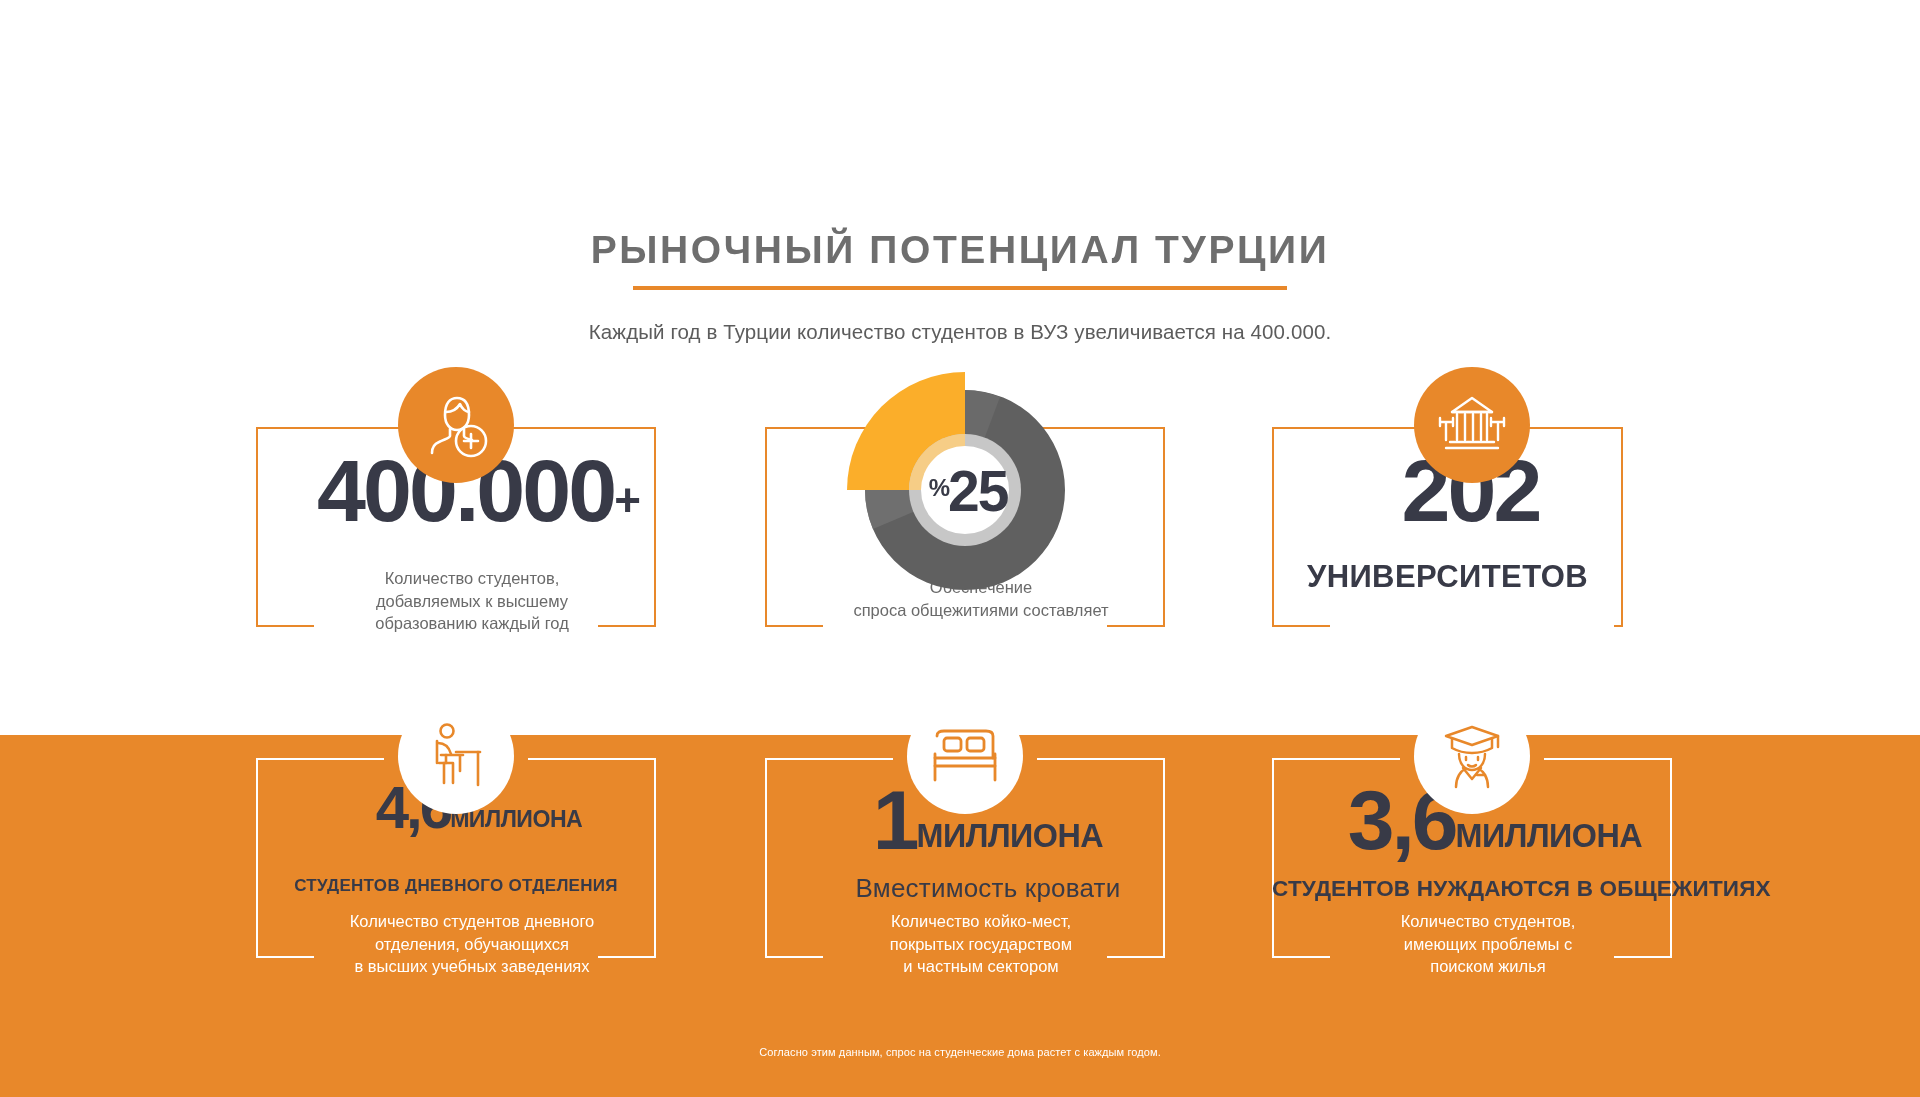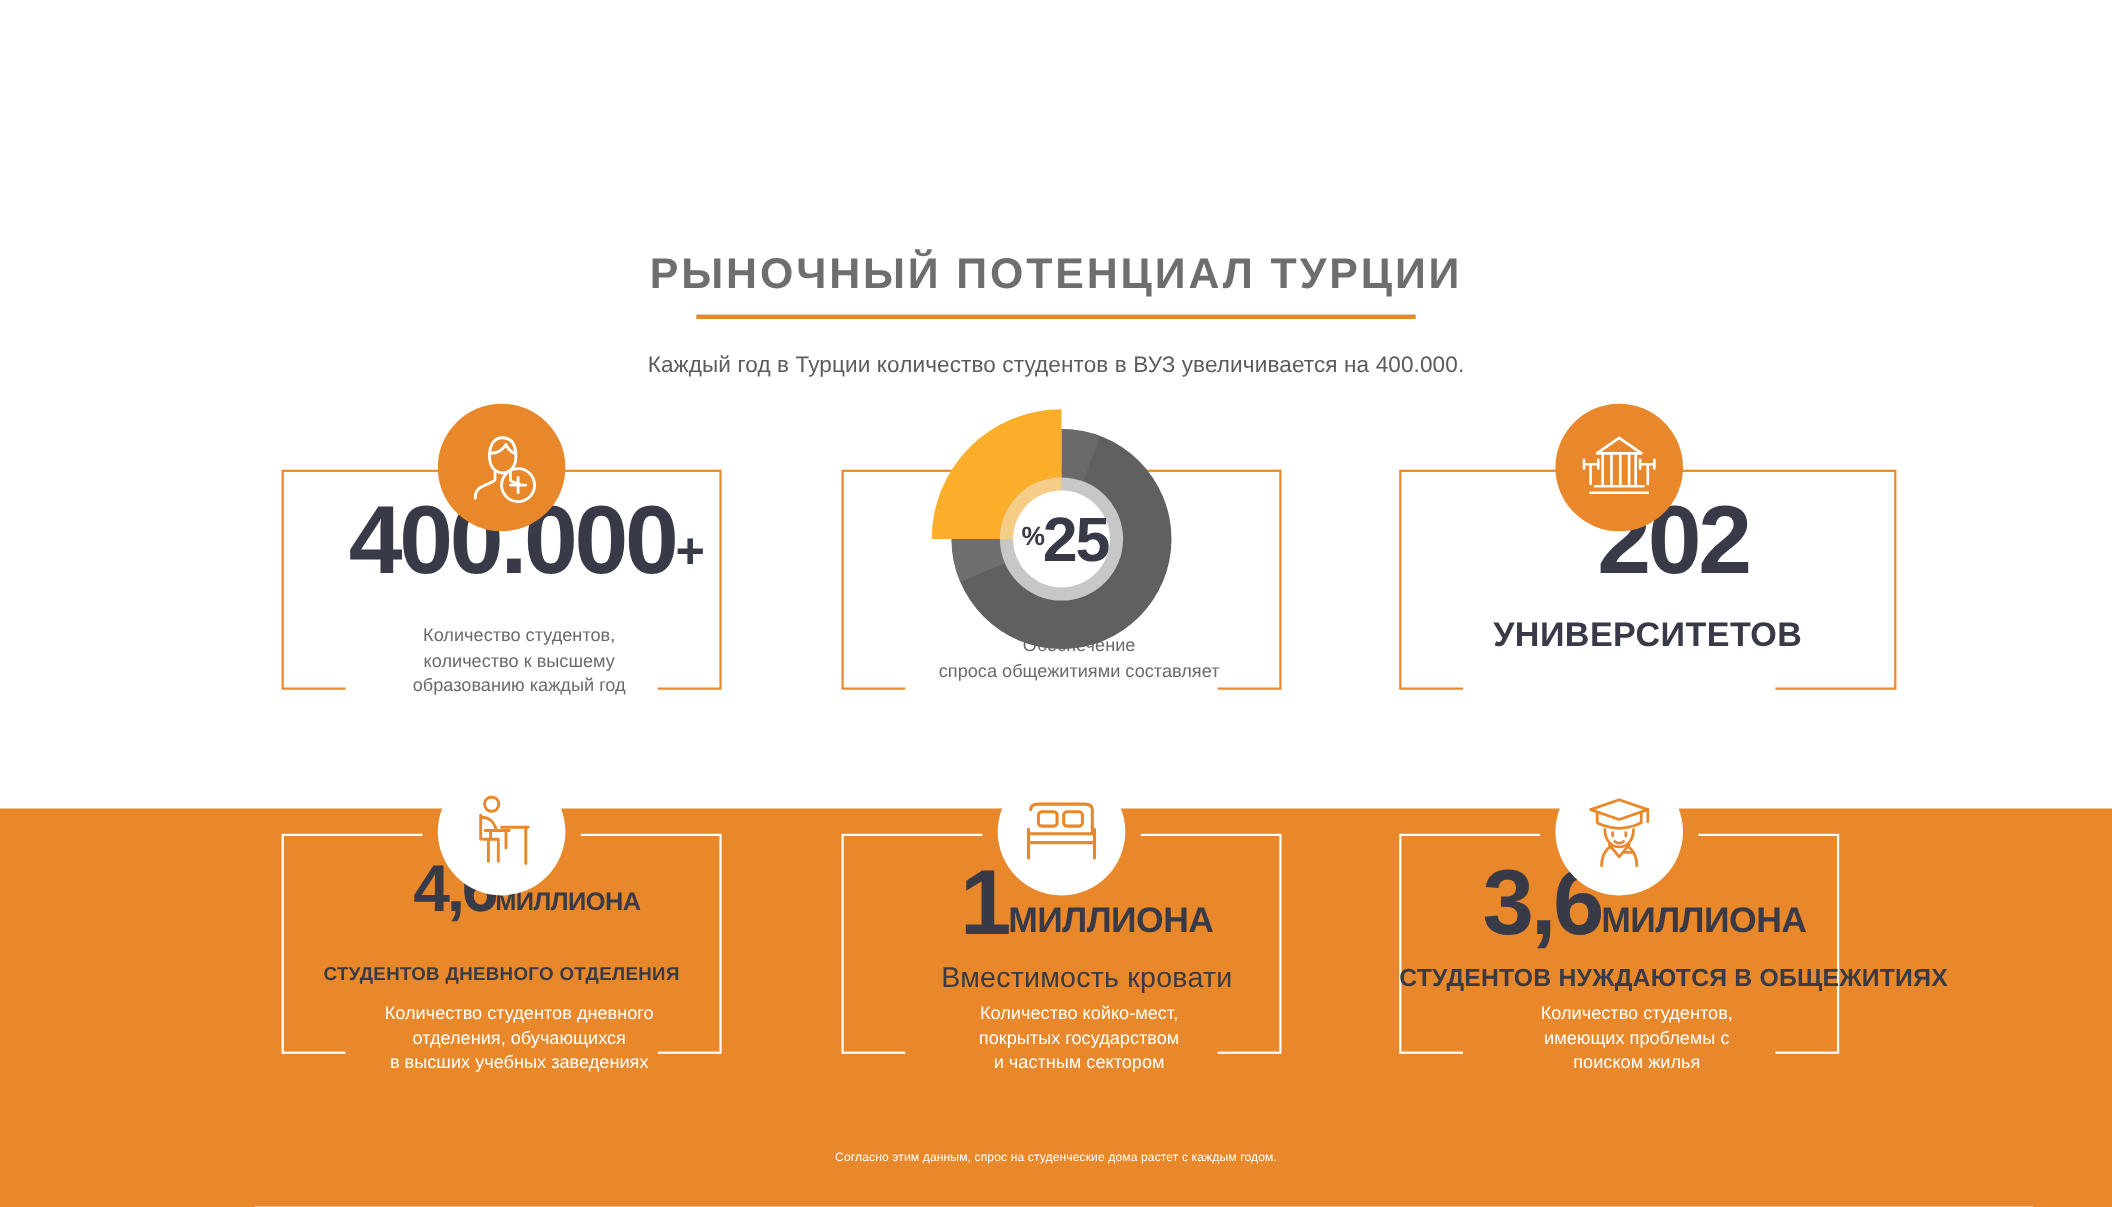--- a/index.html
+++ b/index.html
@@ -188,21 +188,21 @@
         <path d="M52 46 L52 60 M45 53 L59 53" stroke="#ffffff" stroke-width="2.6" stroke-linecap="round"></path>
       </svg>
     </div>
 
     <div class="big-number" style="top:20px; font-size:88px;">
       <span>400.000</span><span class="plus">+</span>
     </div>
 
     <div class="caption" style="top:140px;">
       <div>Количество студентов,</div>
-      <div>количество к высшему</div>
+      <div>добавляемых к высшему</div>
       <div>образованию каждый год</div>
     </div>
   </div>
 
   <div class="card" style="left:765px; top:427px; width:400px; height:200px;">
 
     <div class="frame"></div>
     <div class="frame-gap" style="left:58px; bottom:-5px; width:284px;"></div>
 
     <div class="donut-wrap" style="left:77px; top:-60px; width:246px; height:246px;">
@@ -224,21 +224,21 @@
         </text>
       </svg>
     </div>
 
     <div class="caption" style="top:149px;">
       <div>Обеспечение</div>
       <div>спроса общежитиями составляет</div>
     </div>
   </div>
 
-  <div class="card" style="left:1272px; top:427px; width:452px; height:200px;">
+  <div class="card" style="left:1272px; top:427px; width:351px; height:200px;">
 
     <div class="frame"></div>
     <div class="frame-gap" style="left:58px; bottom:-5px; width:284px;"></div>
 
     <div class="badge orange-badge" style="left:142px; top:-60px; width:116px; height:116px;">
       <svg width="76" height="70" viewBox="0 0 76 70">
         <g fill="none" stroke="#ffffff" stroke-width="2.4" stroke-linecap="round" stroke-linejoin="round">
           <path d="M18 22 L38 8 L58 22 Z"></path>
           <path d="M18 22 L58 22"></path>
           <path d="M23 24 L23 50 M31 24 L31 50 M39 24 L39 50 M47 24 L47 50 M53 24 L53 50"></path>

